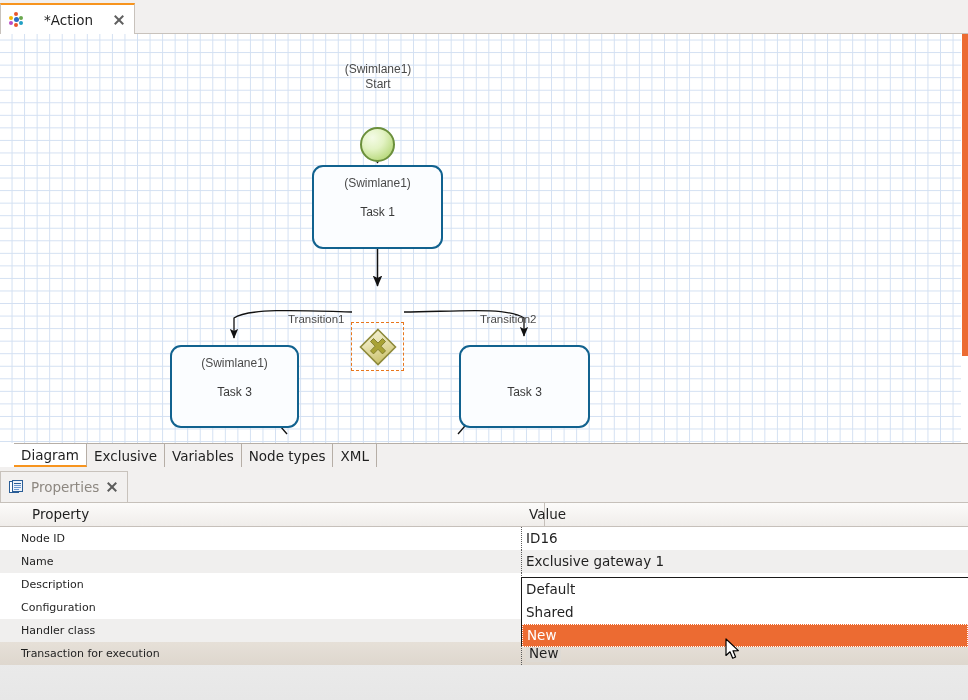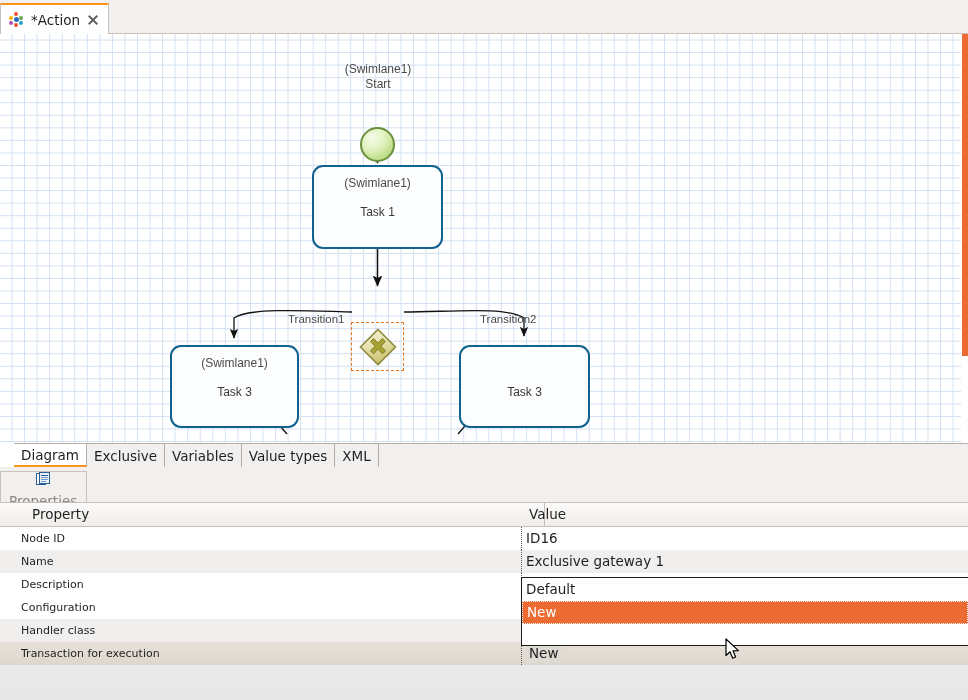--- a/index.html
+++ b/index.html
@@ -31,21 +31,21 @@
     left: 0; top: 3px;
     height: 31px;
     padding: 0 9px 0 8px;
     background: #ffffff;
     border: 1px solid #c8c2bc;
     border-bottom: none;
     border-top: 2px solid #f7941e;
     box-sizing: border-box;
     display: flex;
     align-items: center;
-    gap: 7px;
+    gap: 20px;
   }
   #editor-tabbar .tab-title {
     font-size: 13.5px;
     color: #1f1f1f;
     white-space: nowrap;
   }
   .action-icon {
     width: 15px; height: 15px;
     position: relative;
     flex: 0 0 auto;
@@ -215,21 +215,20 @@
     left: 0; top: 4px;
     height: 31px;
     padding: 0 9px 0 8px;
     background: #f2f0ef;
     border: 1px solid #c8c2bc;
     border-bottom: none;
     box-sizing: border-box;
     display: flex;
     align-items: center;
     gap: 7px;
-    flex-direction: column;
   }
   #props-tabbar .ptab-title {
     font-size: 13.5px;
     color: #8d8780;
     white-space: nowrap;
   }
   .props-icon {
     width: 15px; height: 14px;
     position: relative;
     flex: 0 0 auto;
@@ -422,21 +421,21 @@
 
   <div id="canvas-vscroll">
     <div class="thumb"></div>
   </div>
 </div>
 
 <div id="editor-bottom-tabs">
   <div class="btab sel">Diagram</div>
   <div class="btab">Exclusive</div>
   <div class="btab">Variables</div>
-  <div class="btab">Value types</div>
+  <div class="btab">Node types</div>
   <div class="btab">XML</div>
 </div>
 
 <div id="props-tabbar">
   <div class="ptab">
     <span class="props-icon">
       <svg width="15" height="14" viewBox="0 0 15 14">
         <rect x="0.5" y="1.5" width="9" height="11" fill="#ffffff" stroke="#2a5d96" stroke-width="1"></rect>
         <rect x="3.5" y="0.5" width="10" height="11" fill="#eef3fa" stroke="#2a5d96" stroke-width="1"></rect>
         <line x1="5" y1="3.5" x2="12" y2="3.5" stroke="#2a5d96" stroke-width="1"></line>
@@ -483,20 +482,21 @@
       <div class="cell-prop">Transaction for execution</div>
       <div class="cell-val">
         <span class="valtxt">New</span>
       </div>
     </div>
   </div>
 </div>
 
 <div id="combo-dropdown">
   <div class="opt">Default</div>
+  <div class="opt">Shared</div>
   <div class="opt sel">New</div>
 </div>
 
 <div id="mouse-cursor">
   <svg width="16" height="23" viewBox="0 0 16 23">
     <path d="M1,1 L1,17.5 L5,13.8 L7.7,20.2 L10.6,19 L8,12.8 L13.4,12.6 Z" fill="#ffffff" stroke="#000000" stroke-width="1.2" stroke-linejoin="round"></path>
   </svg>
 </div>
 
 </body></html>

